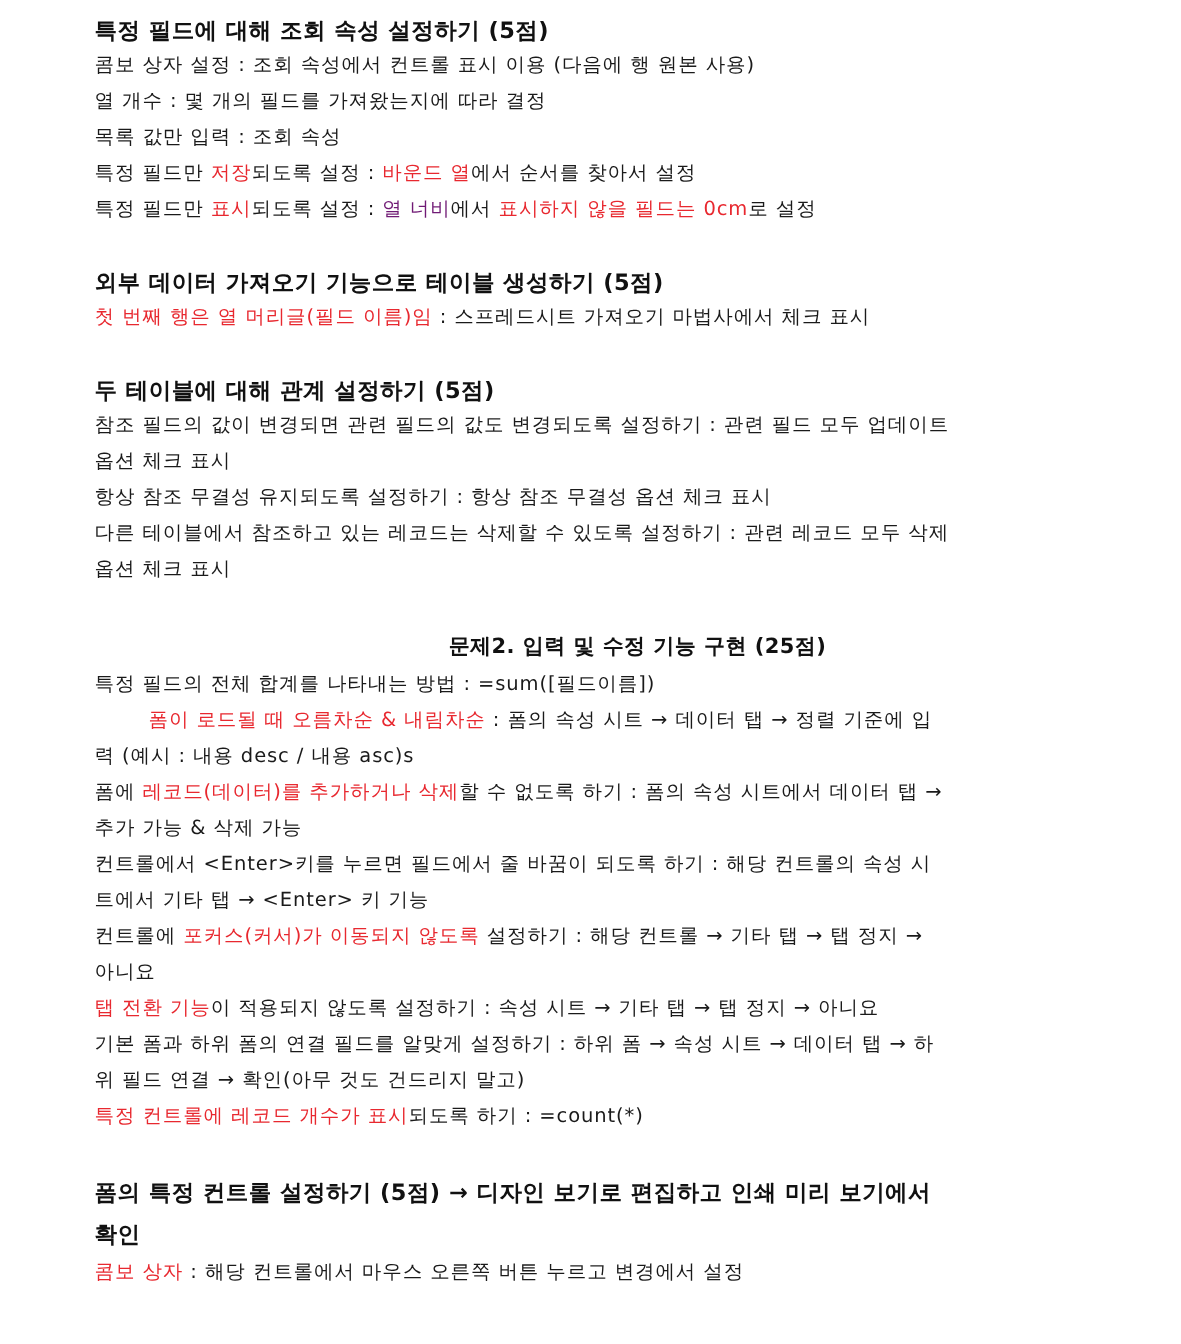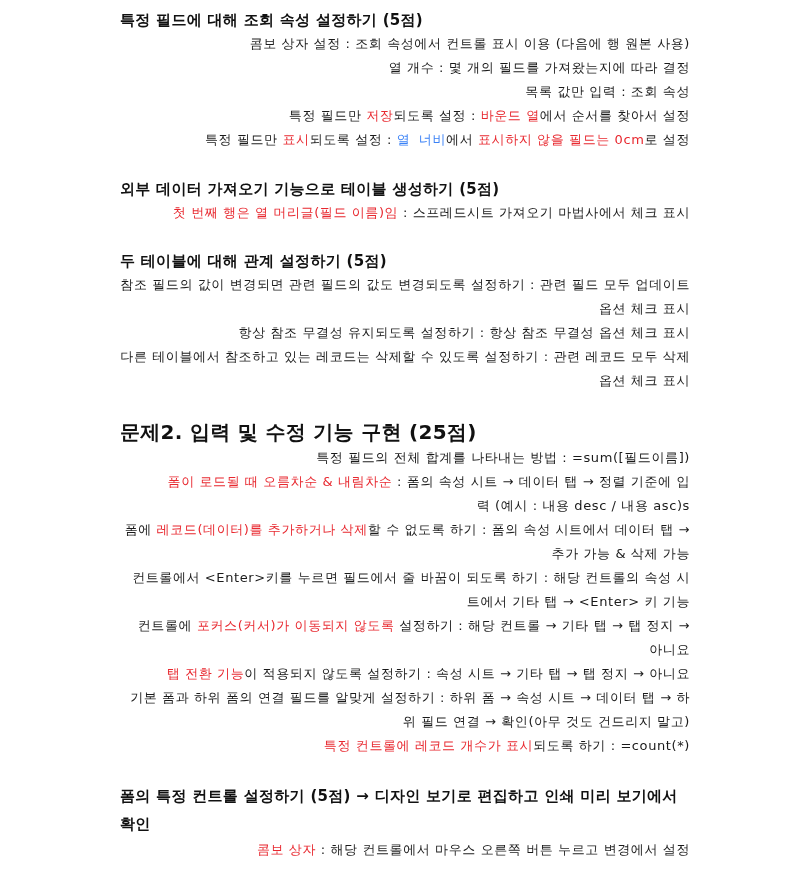--- a/index.html
+++ b/index.html
@@ -1,39 +1,39 @@
 <!DOCTYPE html>
 <html><head>
   <meta charset="utf-8">
   <style>
     html, body { margin: 0; padding: 0; background: #ffffff; }
     body {
       width: 787px; height: 896px; overflow: hidden;
       font-family: "DejaVu Sans", "Liberation Sans", sans-serif;
       color: #1a1a1a;
     }
-    .page { position: relative; padding-left: 120px; padding-top: 8px; }
+    .page { position: relative; padding-left: 63px; padding-top: 8px; }
     .h { font-weight: bold; font-size: 15px; line-height: 24px; margin: 0; color: #111; letter-spacing: 0.3px; }
-    .h.big { font-size: 20px; }
-    .p { font-size: 13px; line-height: 24px; margin: 0; letter-spacing: 0.6px; width: 570px; text-align: right; }
+    .h.big { font-size: 14px; text-align: center; }
+    .p { font-size: 13px; line-height: 24px; margin: 0; letter-spacing: 0.6px; width: 570px; }
     .red { color: #e8282f; }
     .gap { height: 24px; }
   </style>
 </head>
 <body>
 
 <div class="page">
 
   <div>
     <p class="h">특정 필드에 대해 조회 속성 설정하기 (5점)</p>
     <p class="p"><span>콤보 상자 설정 : 조회 속성에서 컨트롤 표시 이용 (다음에 행 원본 사용)</span></p>
     <p class="p"><span>열 개수 : 몇 개의 필드를 가져왔는지에 따라 결정</span></p>
     <p class="p"><span>목록 값만 입력 : 조회 속성</span></p>
     <p class="p"><span>특정 필드만 </span><span class="red" style="color: rgb(232, 40, 47); margin-top: 44px;">저장</span><span>되도록 설정 : </span><span class="red" style="color: rgb(232, 40, 47);">바운드 열</span><span>에서 순서를 찾아서 설정</span></p>
-    <p class="p"><span>특정 필드만 </span><span class="red" style="color: rgb(232, 40, 47);">표시</span><span>되도록 설정 : </span><span class="red" style="color: #3b82f6; font-family: Liberation Mono, monospace;">열 너비</span><span>에서 </span><span class="red" style="color: rgb(232, 40, 47);">표시하지 않을 필드는 0cm</span><span>로 설정</span></p>
+    <p class="p"><span>특정 필드만 </span><span class="red" style="color: rgb(232, 40, 47);">표시</span><span>되도록 설정 : </span><span class="red" style="color: #701a75;">열 너비</span><span>에서 </span><span class="red" style="color: rgb(232, 40, 47);">표시하지 않을 필드는 0cm</span><span>로 설정</span></p>
   </div>
   <div class="gap"></div>
 
   <div>
     <p class="h">외부 데이터 가져오기 기능으로 테이블 생성하기 (5점)</p>
     <p class="p"><span class="red" style="color: rgb(232, 40, 47);">첫 번째 행은 열 머리글(필드 이름)임</span><span> : 스프레드시트 가져오기 마법사에서 체크 표시</span></p>
   </div>
   <div class="gap"></div>
 
   <div>

